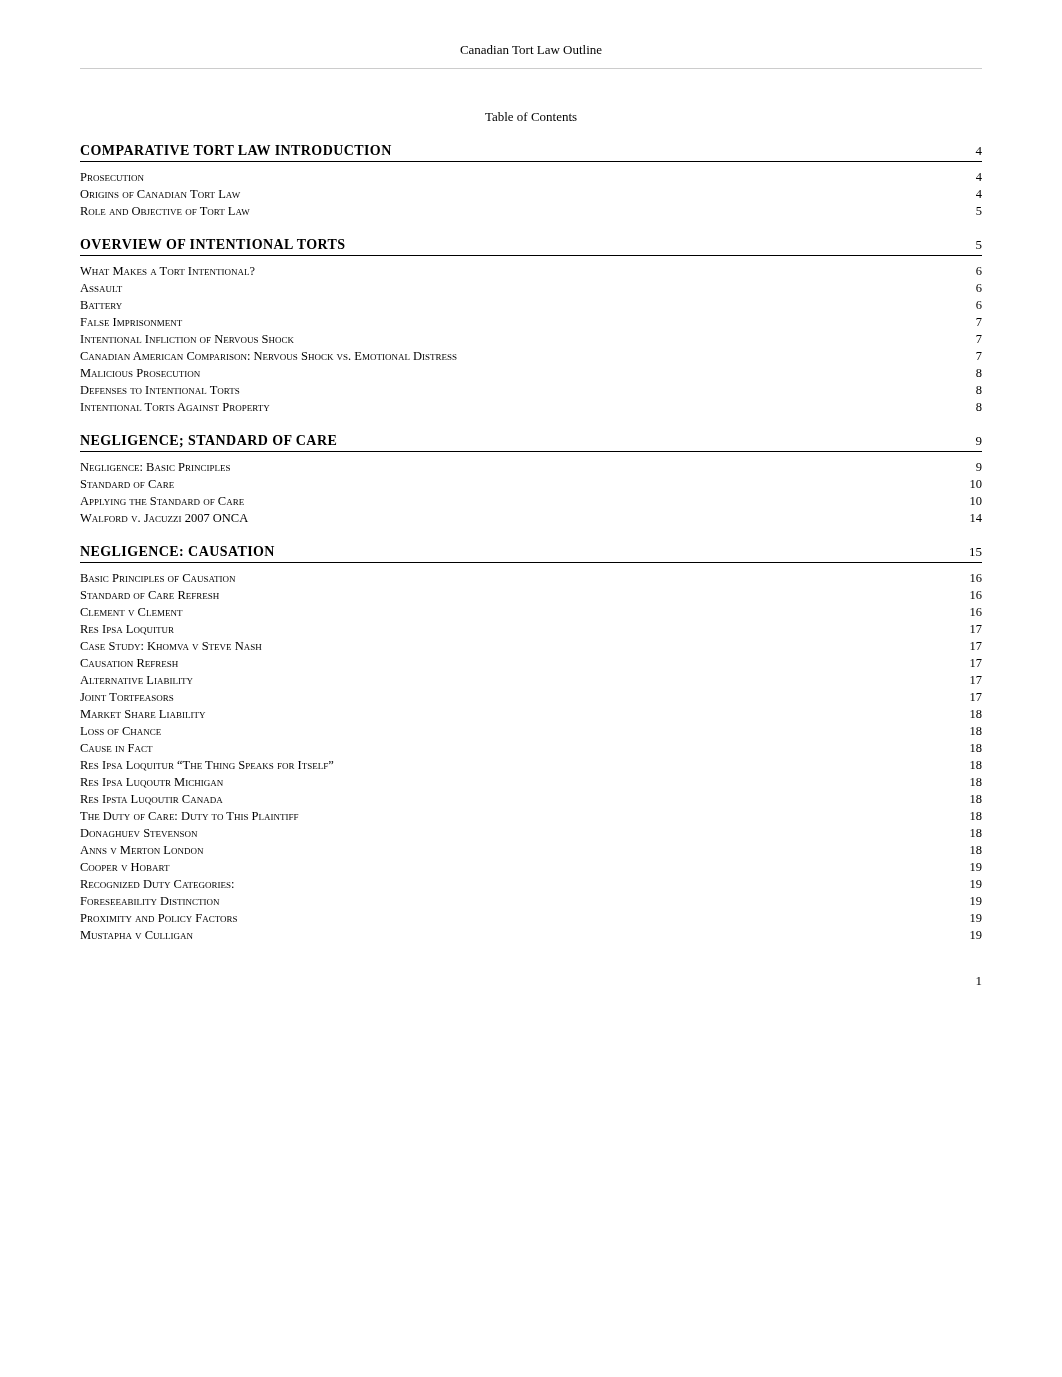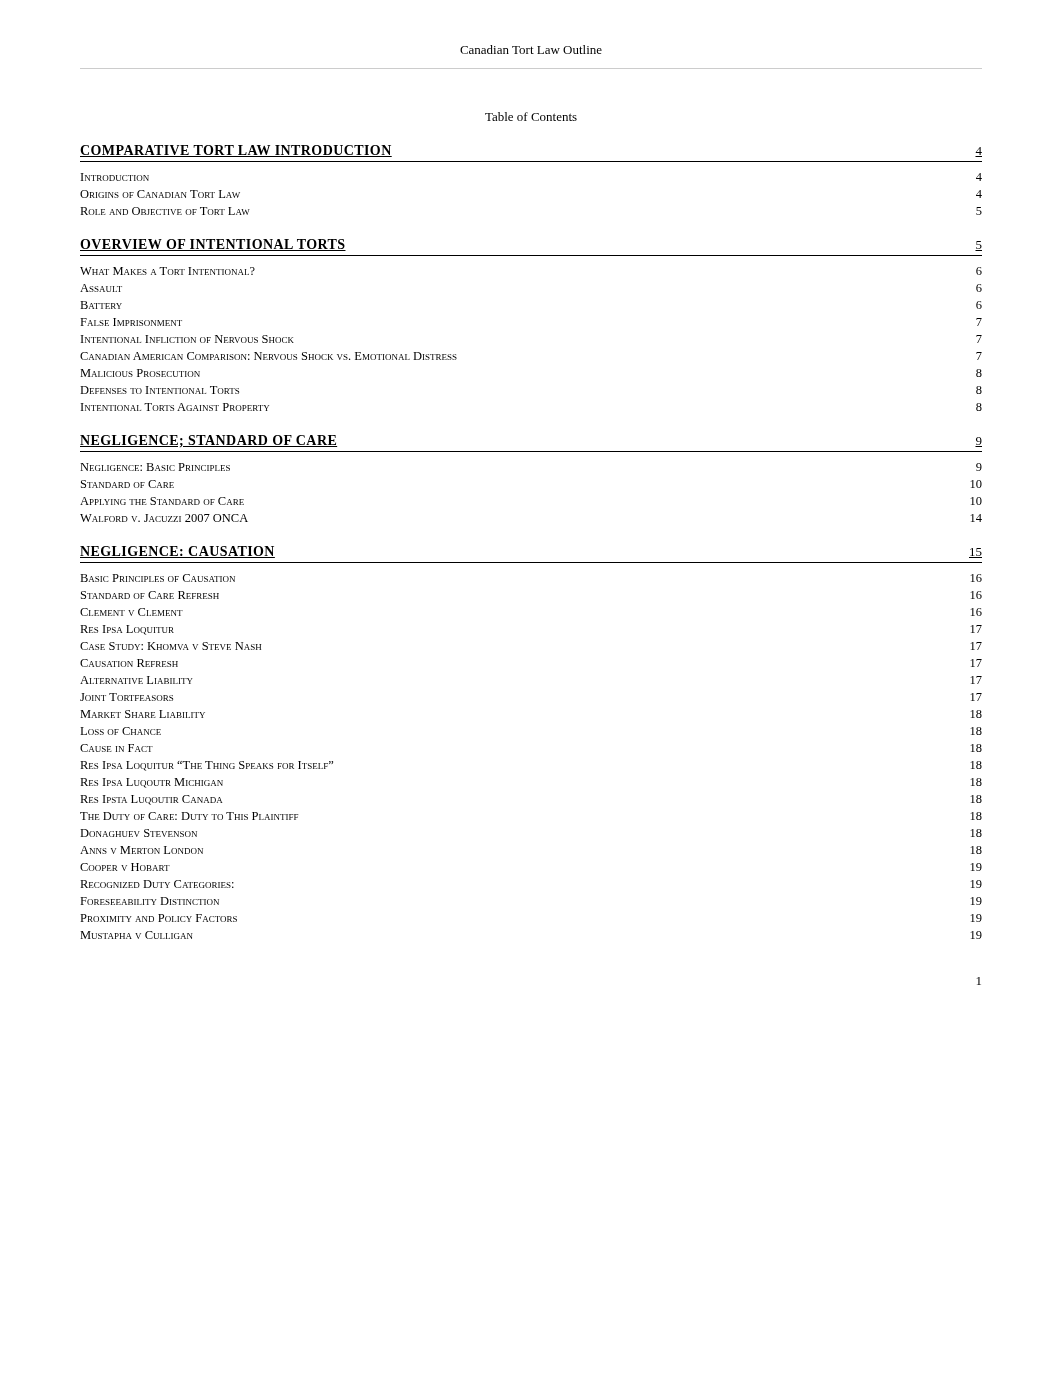--- a/index.html
+++ b/index.html
@@ -39,21 +39,20 @@
     }
 
     .toc-section-header {
       display: flex;
       justify-content: space-between;
       align-items: baseline;
       border-bottom: 1px solid #000;
       margin-bottom: 8px;
       margin-top: 18px;
       padding-bottom: 2px;
-      text-decoration: underline;
     }
 
     .toc-section-title {
       font-size: 14px;
       font-weight: bold;
       font-family: 'Times New Roman', Times, serif;
       letter-spacing: 0.03em;
       text-transform: uppercase;
     }
 
@@ -113,21 +112,21 @@
 <div class="toc-title">Table of Contents</div>
 
 <div id="toc-container">
     <div class="section-group">
       <div class="toc-section-header">
         <span class="toc-section-title">COMPARATIVE TORT LAW INTRODUCTION</span>
         <span class="toc-section-page">4</span>
       </div>
       <div class="entries-group">
         <div class="toc-entry">
-          <span class="toc-entry-title">Introduction</span>
+          <span class="toc-entry-title">Prosecution</span>
           <span class="toc-entry-page">4</span>
         </div>
         <div class="toc-entry">
           <span class="toc-entry-title">Origins of Canadian Tort Law</span>
           <span class="toc-entry-page">4</span>
         </div>
         <div class="toc-entry">
           <span class="toc-entry-title">Role and Objective of Tort Law</span>
           <span class="toc-entry-page">5</span>
         </div>

